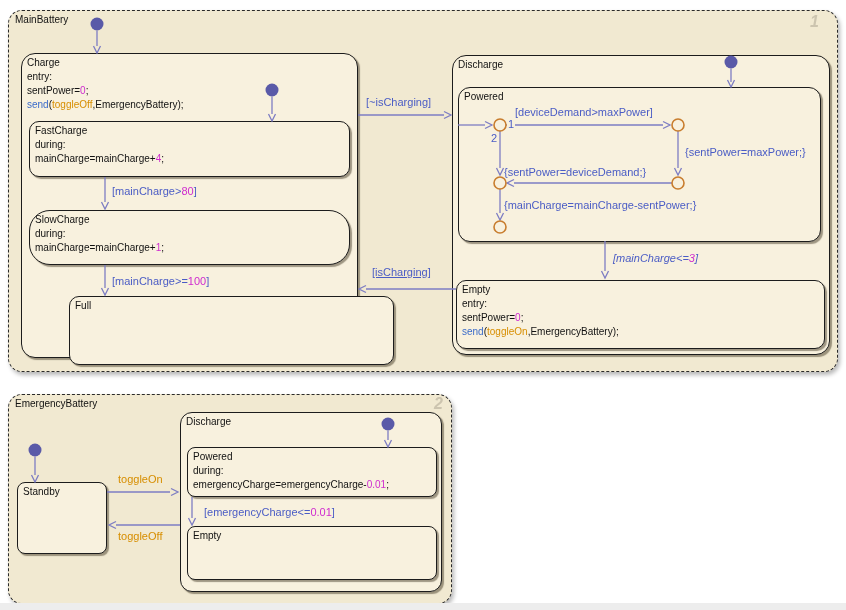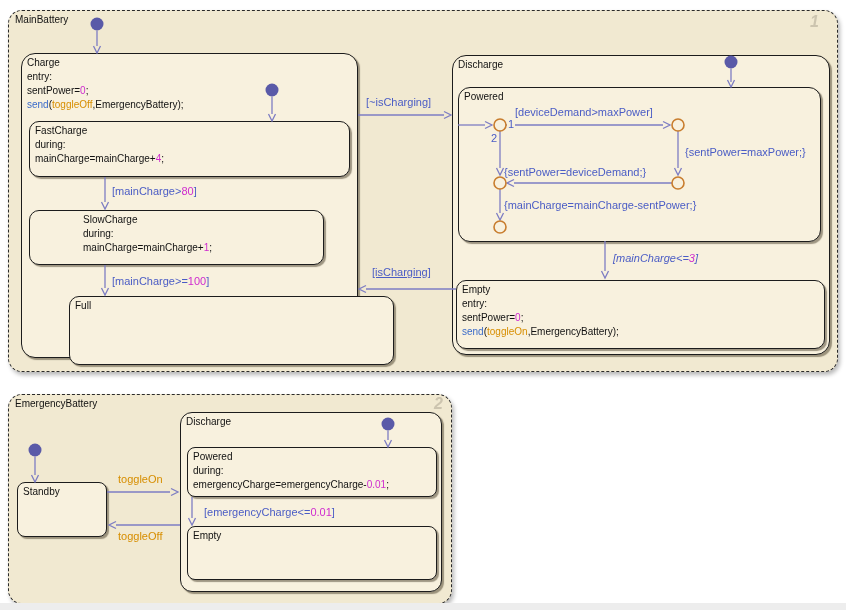--- a/index.html
+++ b/index.html
@@ -51,21 +51,21 @@
   </div>
 
   <div class="state" style="left:29px;top:121px;width:321px;height:56px;border-radius:10px;">
     <div class="stx">
       <div>FastCharge</div>
       <div>during:</div>
       <div><span>mainCharge=mainCharge+</span><span class="num">4</span><span>;</span></div>
     </div>
   </div>
 
-  <div class="state" style="left:29px;top:210px;width:295px;height:55px;border-radius:10px;padding-left:48px;">
+  <div class="state" style="left:29px;top:210px;width:321px;height:55px;border-radius:21px;">
     <div class="stx">
       <div>SlowCharge</div>
       <div>during:</div>
       <div><span>mainCharge=mainCharge+</span><span class="num">1</span><span>;</span></div>
     </div>
   </div>
 
   <div class="state" style="left:27px;top:296px;width:325px;height:69px;border-radius:10px;margin-left:42px;">
     <div class="stx">
       <div>Full</div>
@@ -91,21 +91,21 @@
       <div><span>sentPower=</span><span class="num">0</span><span>;</span></div>
       <div><span class="kw">send</span><span>(</span><span class="ev">toggleOn</span><span>,EmergencyBattery);</span></div>
     </div>
   </div>
 
   <div class="container" style="left:8px;top:394px;width:444px;height:210px;">
     <div class="ctitle">EmergencyBattery</div>
   </div>
   <div class="badge" style="left:434px;top:395px;">2</div>
 
-  <div class="state" style="left:17px;top:482px;width:90px;height:55px;border-radius:8px;">
+  <div class="state" style="left:17px;top:482px;width:90px;height:72px;border-radius:8px;">
     <div class="stx">
       <div>Standby</div>
     </div>
   </div>
 
   <div class="state" style="left:180px;top:412px;width:262px;height:180px;border-radius:12px;">
     <div class="stx">
       <div>Discharge</div>
     </div>
   </div>

